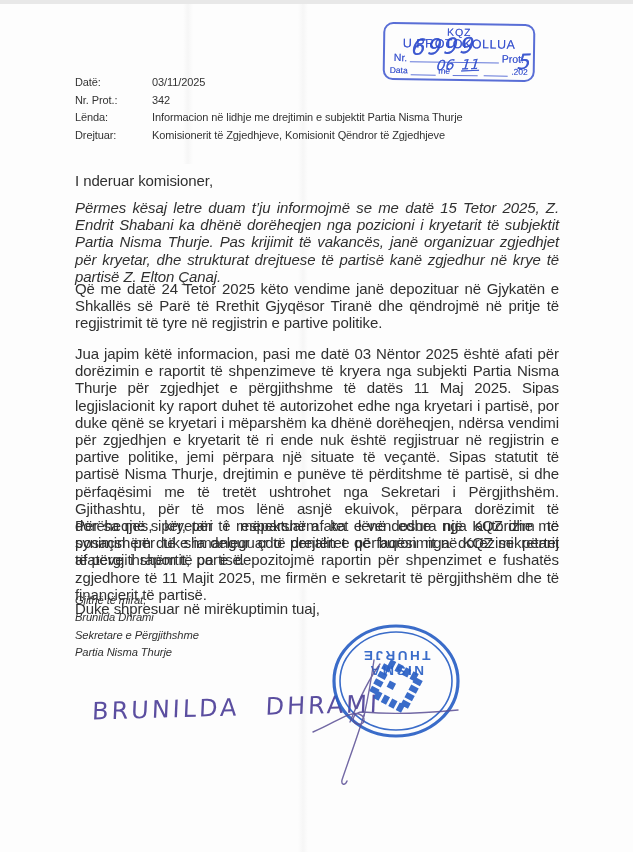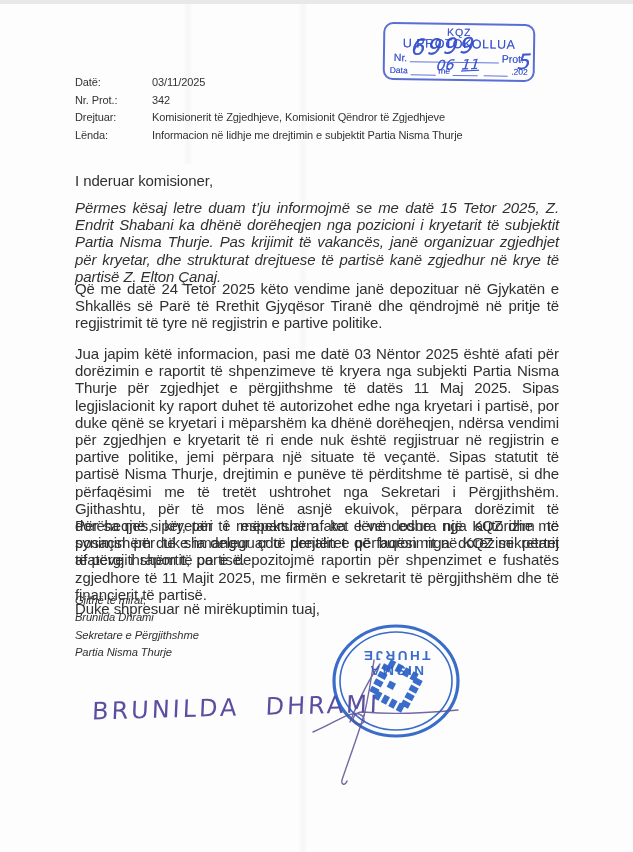--- a/index.html
+++ b/index.html
@@ -94,26 +94,26 @@
   <div class="fields">
     <div class="frow">
       <span class="lab">Datë:</span>
       <span class="val">03/11/2025</span>
     </div>
     <div class="frow">
       <span class="lab">Nr. Prot.:</span>
       <span class="val">342</span>
     </div>
     <div class="frow">
+      <span class="lab">Lënda:</span>
+      <span class="val">Informacion në lidhje me drejtimin e subjektit Partia Nisma Thurje</span>
+    </div>
+    <div class="frow">
       <span class="lab">Drejtuar:</span>
       <span class="val">Komisionerit të Zgjedhjeve, Komisionit Qëndror të Zgjedhjeve</span>
-    </div>
-    <div class="frow">
-      <span class="lab">Lënda:</span>
-      <span class="val">Informacion në lidhje me drejtimin e subjektit Partia Nisma Thurje</span>
     </div>
   </div>
 
   <p class="body-text salutation">I nderuar komisioner,</p>
   <p class="body-text just p0">Përmes kësaj letre duam t’ju informojmë se me datë 15 Tetor 2025, Z. Endrit Shabani ka dhënë dorëheqjen nga pozicioni i kryetarit të subjektit Partia Nisma Thurje. Pas krijimit të vakancës, janë organizuar zgjedhjet për kryetar, dhe strukturat drejtuese të partisë kanë zgjedhur në krye të partisë Z. Elton Çanaj.</p>
   <p class="body-text just p1">Që me datë 24 Tetor 2025 këto vendime janë depozituar në Gjykatën e Shkallës së Parë të Rrethit Gjyqësor Tiranë dhe qëndrojmë në pritje të regjistrimit të tyre në regjistrin e partive politike.</p>
   <p class="body-text just p2">Jua japim këtë informacion, pasi me datë 03 Nëntor 2025 është afati për dorëzimin e raportit të shpenzimeve të kryera nga subjekti Partia Nisma Thurje për zgjedhjet e përgjithshme të datës 11 Maj 2025. Sipas legjislacionit ky raport duhet të autorizohet edhe nga kryetari i partisë, por duke qënë se kryetari i mëparshëm ka dhënë dorëheqjen, ndërsa vendimi për zgjedhjen e kryetarit të ri ende nuk është regjistruar në regjistrin e partive politike, jemi përpara një situate të veçantë. Sipas statutit të partisë Nisma Thurje, drejtimin e punëve të përditshme të partisë, si dhe përfaqësimi me të tretët ushtrohet nga Sekretari i Përgjithshëm. Gjithashtu, për të mos lënë asnjë ekuivok, përpara dorëzimit të dorëheqjes, kryetari i mëparshëm ka lënë edhe një autorizim të posaçshëm duke ia deleguar të drejtën e përfaqësimit në KQZ sekretarit të përgjithshëm të partisë.</p>
   <p class="body-text just p3">Për sa më sipër, për të respektuar afatet e vendosura nga KQZ dhe me synimin për të shmangur çdo penalitet që buron nga dorëzimi përtej afateve i raportit, po e depozitojmë raportin për shpenzimet e fushatës zgjedhore të 11 Majit 2025, me firmën e sekretarit të përgjithshëm dhe të financierit të partisë.</p>
   <p class="body-text p4">Duke shpresuar në mirëkuptimin tuaj,</p>
 

